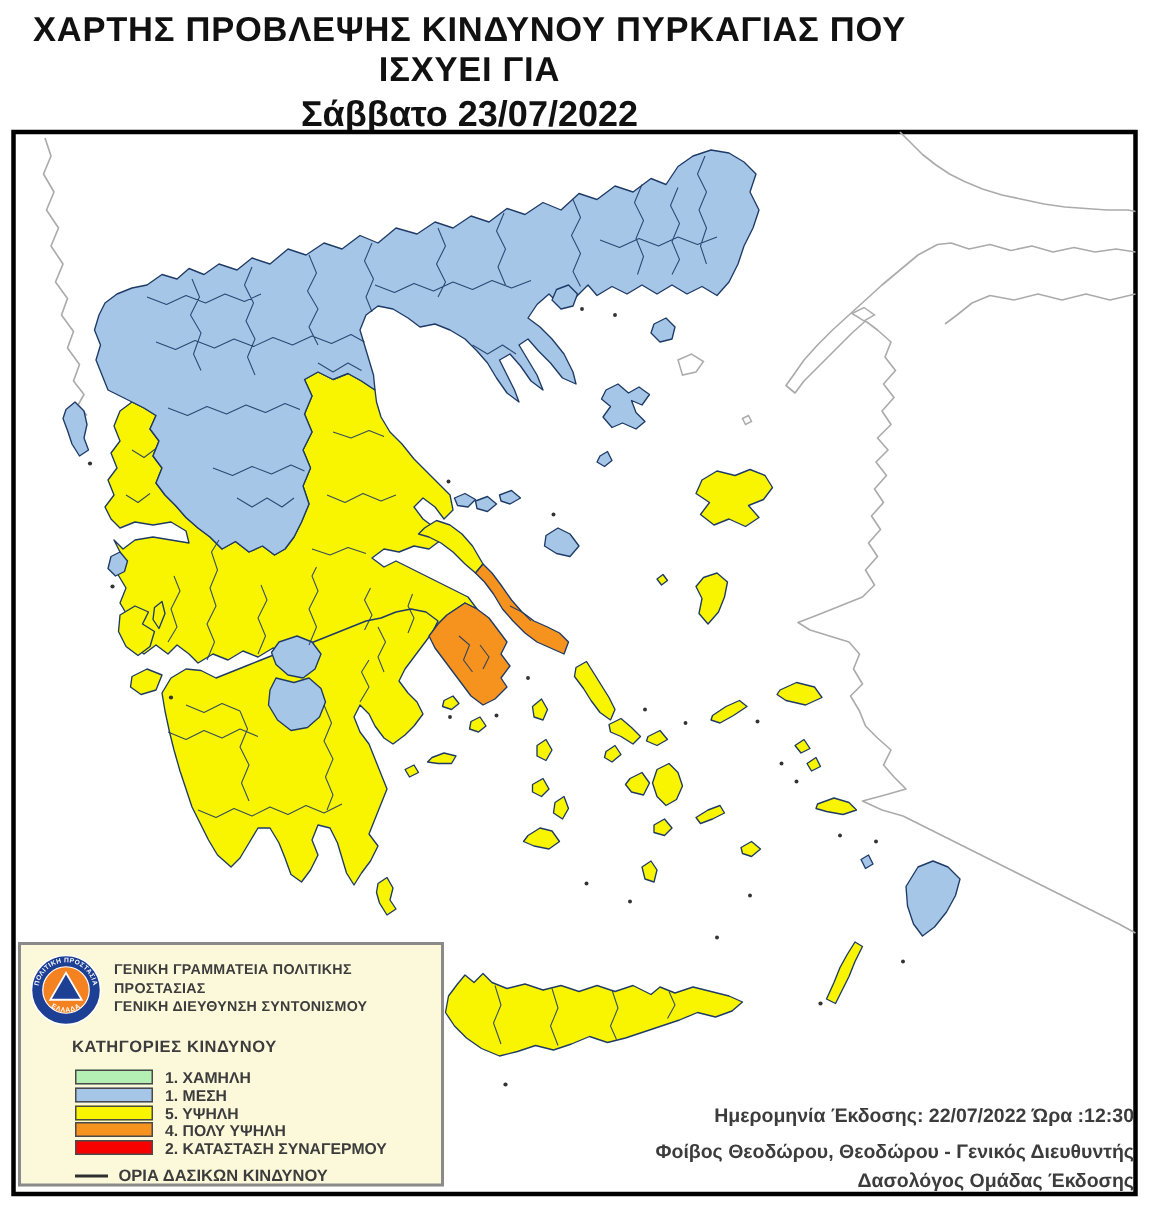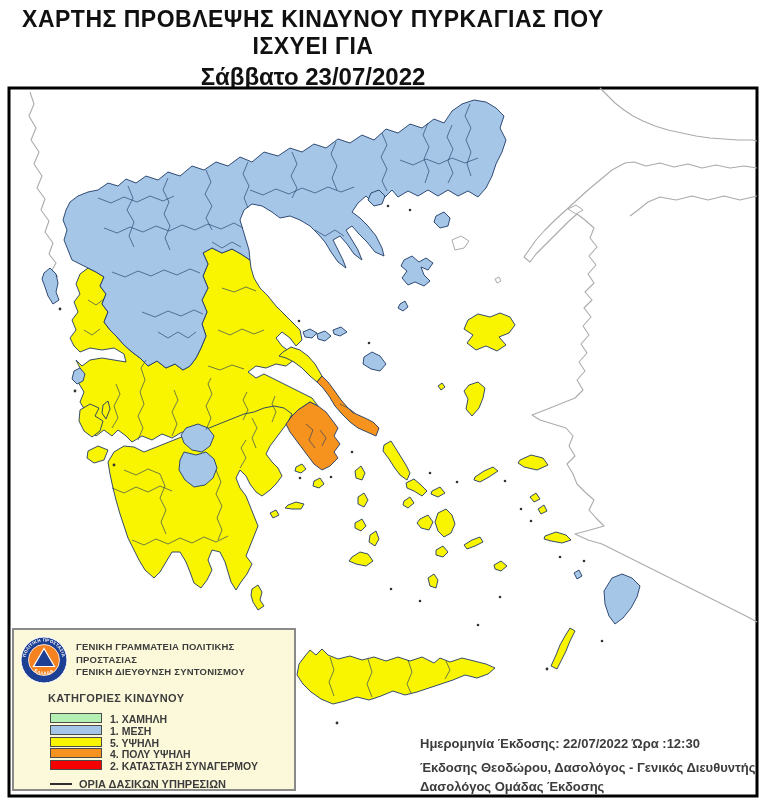--- a/index.html
+++ b/index.html
@@ -24,21 +24,21 @@
   .logo{width:48px;height:48px;flex:0 0 48px;}
   .org{margin-left:8px;font-size:9.5px;font-weight:bold;line-height:1.35;letter-spacing:.2px;}
   .lg-head{position:absolute;left:34px;top:62px;font-size:11px;font-weight:bold;letter-spacing:.4px;}
   .lg-rows{position:absolute;left:36px;top:83px;}
   .lg-row{display:flex;align-items:flex-start;height:10px;margin-bottom:1.8px;}
   .sw{width:52px;height:10px;border:1px solid #4a4a4a;box-sizing:border-box;flex:0 0 52px;}
   .lg-row .lbl{margin-left:8px;font-size:10.5px;font-weight:bold;white-space:nowrap;}
   .lg-line{position:absolute;left:36px;top:148px;display:flex;align-items:center;}
   .linesym{width:22px;height:2px;background:#2e2e2e;flex:0 0 22px;}
   .lg-line .lbl{margin-left:7px;font-size:11px;font-weight:bold;}
-  .footer{position:absolute;right:12px;top:735px;width:336px;text-align:left;
+  .footer{position:absolute;right:12px;top:735px;width:336px;text-align:right;
           color:#3c3c3c;font-size:13px;font-weight:bold;line-height:1.45;}
   .footer .f1{margin-bottom:5px;}
 </style>
 </head>
 <body>
 
 <div class="page">
 
   <div class="title">
     <div class="t1">ΧΑΡΤΗΣ ΠΡΟΒΛΕΨΗΣ ΚΙΝΔΥΝΟΥ ΠΥΡΚΑΓΙΑΣ ΠΟΥ ΙΣΧΥΕΙ ΓΙΑ</div>
@@ -195,23 +195,23 @@
         <span class="sw" style="background: rgb(246, 146, 30);"></span>
         <span class="lbl">4. ΠΟΛΥ ΥΨΗΛΗ</span>
       </div>
       <div class="lg-row">
         <span class="sw" style="background: rgb(246, 0, 0);"></span>
         <span class="lbl">2. ΚΑΤΑΣΤΑΣΗ ΣΥΝΑΓΕΡΜΟΥ</span>
       </div>
     </div>
     <div class="lg-line">
       <span class="linesym"></span>
-      <span class="lbl">ΟΡΙΑ ΔΑΣΙΚΩΝ ΥΠΗΡΕΣΙΩΝ</span>
+      <span class="lbl">ΟΡΙΑ ΔΑΣΙΚΩΝ ΚΙΝΔΥΝΟΥ</span>
     </div>
   </div>
 
   <div class="footer">
     <div class="f1">Ημερομηνία Έκδοσης: 22/07/2022  Ώρα :12:30</div>
-    <div>Έκδοσης Θεοδώρου, Δασολόγος - Γενικός Διευθυντής</div>
+    <div>Φοίβος Θεοδώρου, Θεοδώρου - Γενικός Διευθυντής</div>
     <div>Δασολόγος Ομάδας Έκδοσης</div>
   </div>
 
 </div>
 
 </body></html>

